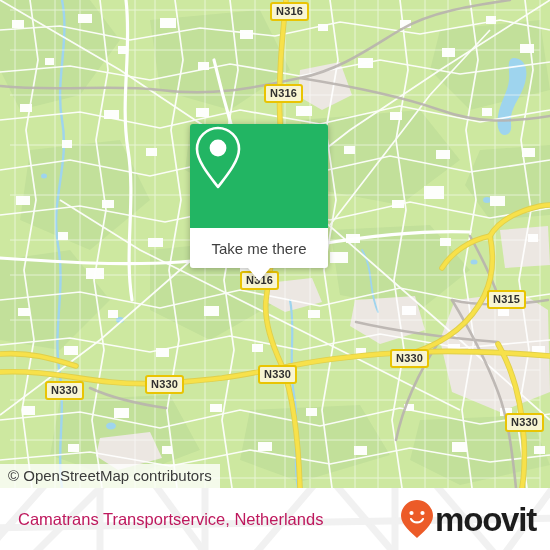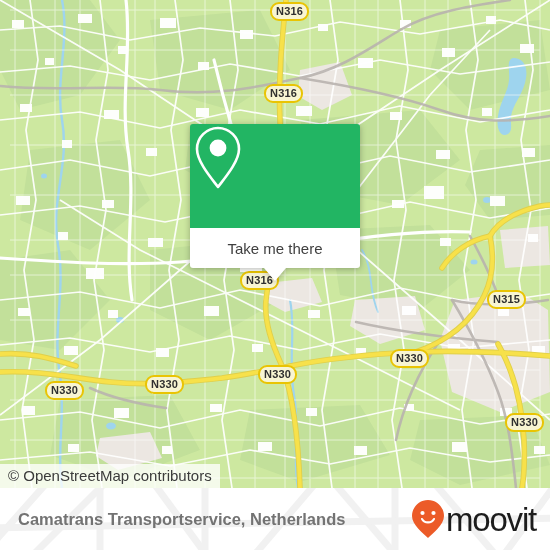--- a/index.html
+++ b/index.html
@@ -12,21 +12,21 @@
 
   
   #map{position:absolute;left:0;top:0;width:550px;height:488px;overflow:hidden;background:#cde8a0;}
   #map svg{position:absolute;left:0;top:0;}
 
   
   .shield{
     position:absolute;
     background:#f8f5d2;
     border:2px solid #e9c403;
-    border-radius:9px;
+    border-radius:3px;
     color:#2f2f2f;
     font-size:11px;
     font-weight:bold;
     letter-spacing:.2px;
     padding:1px 4px 2px 4px;
     line-height:12px;
     white-space:nowrap;
     font-family:"Liberation Sans", sans-serif;
   }
 
@@ -37,21 +37,21 @@
     color:#3b3b3b;
     font-size:15px;
     line-height:24px;
     padding:0 8px;
     white-space:nowrap;
     font-family:"Liberation Sans", sans-serif;
   }
 
   
   #card{
-    position:absolute;left:190px;top:124px;width:170px;
+    position:absolute;left:190px;top:124px;width:138px;
     filter:drop-shadow(0 1px 3px rgba(0,0,0,.28));
   }
   #card-top{
     background:#22b563;
     height:104px;
     border-radius:3px 3px 0 0;
     display:flex;align-items:center;justify-content:center;
   }
   #card-btn{
     background:#ffffff;
@@ -76,27 +76,26 @@
     position:absolute;left:0;top:488px;width:550px;height:62px;
     background:#ffffff;overflow:hidden;
   }
   #footer-pattern{position:absolute;left:0;top:0;opacity:1;}
   #footer-inner{
     position:relative;z-index:2;
     height:62px;display:flex;align-items:center;
     padding:0 14px 0 18px;box-sizing:border-box;
   }
   #footer-title{
-    color:#737373;font-size:16.5px;white-space:nowrap;
-    font-family:"Liberation Sans", sans-serif;
-    font-weight:bold;
+    color:#be185d;font-size:16.5px;white-space:nowrap;
+    font-family:"Liberation Sans", sans-serif;
   }
   #brand{margin-left:auto;display:flex;align-items:center;gap:1px;}
   #brand-word{
-    color:#1c1c1c;font-size:33px;font-weight:normal;letter-spacing:-1.2px;
+    color:#1c1c1c;font-size:33px;font-weight:bold;letter-spacing:-1.2px;
     font-family:"Liberation Sans", sans-serif;line-height:33px;
   }
 </style>
 </head>
 <body>
 
 <div id="root">
 
   <div id="map">
     <svg width="550" height="488" viewBox="0 0 550 488">

